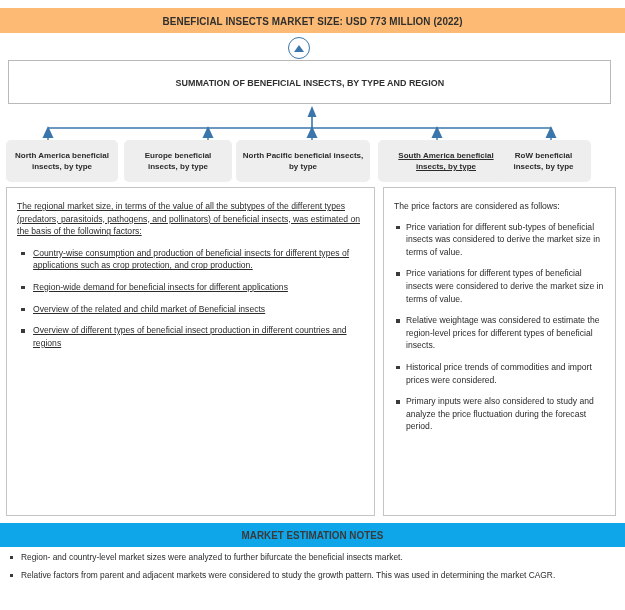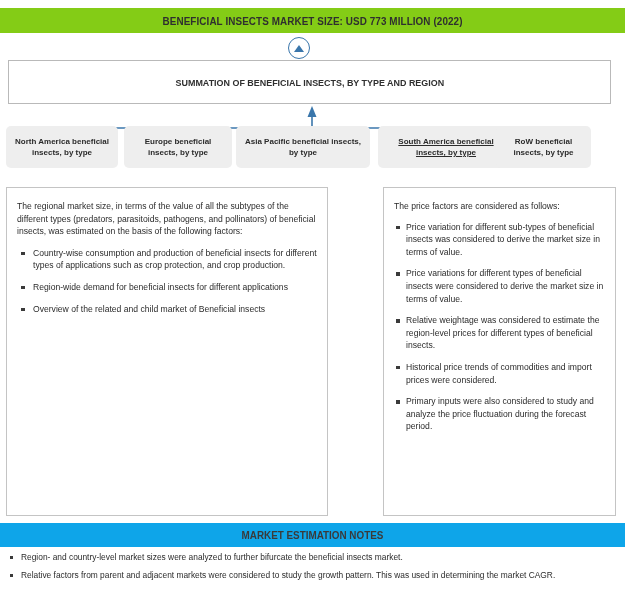--- a/index.html
+++ b/index.html
@@ -16,21 +16,21 @@
     overflow: hidden;
   }
 
   
   .header-bar {
     position: absolute;
     left: 0;
     top: 8px;
     width: 625px;
     height: 25px;
-    background: #84cc16;
+    background: #fdba74;
     display: flex;
     align-items: center;
     justify-content: center;
   }
   .header-bar .title {
     font-size: 10.5px;
     font-weight: bold;
     letter-spacing: 0.1px;
     color: #2f2f2f;
     white-space: nowrap;
@@ -86,21 +86,21 @@
     left: 0;
     top: 100px;
     width: 625px;
     height: 42px;
   }
 
   
   .regions-row {
     position: absolute;
     left: 0;
-    top: 126px;
+    top: 140px;
     width: 625px;
     height: 42px;
   }
   .region-box {
     position: absolute;
     top: 0;
     height: 42px;
     background: #eeeeee;
     border-radius: 5px;
     display: flex;
@@ -124,21 +124,21 @@
 
   
   .panel {
     position: absolute;
     top: 187px;
     border: 1px solid #c4c4c4;
     background: #ffffff;
     box-sizing: border-box;
     padding: 12px 10px 10px 10px;
   }
-  .panel-left  { left: 6px;   width: 322px; height: 329px; }
+  .panel-left  { left: 6px;   width: 369px; height: 329px; text-decoration: underline; }
   .panel-right { left: 383px; width: 233px; height: 329px; }
 
   .panel p.intro {
     margin: 0 0 9px 0;
     font-size: 8.6px;
     line-height: 12.6px;
     color: #2b2b2b;
   }
   .panel-right p.intro { margin-bottom: 8px; }
 
@@ -261,36 +261,37 @@
 </svg>
 
 <div class="regions-row">
   <div class="region-box rb0">
     <span class="rlabel">North America beneficial insects, by type</span>
   </div>
   <div class="region-box rb1">
     <span class="rlabel">Europe beneficial insects, by type</span>
   </div>
   <div class="region-box rb2">
-    <span class="rlabel">Asia Pacific beneficial insects, by type</span>
+    <span class="rlabel">North Pacific beneficial insects, by type</span>
   </div>
   <div class="region-box rb3">
     <span class="rlabel">South America beneficial insects, by type</span>
   </div>
   <div class="region-box rb4">
     <span class="rlabel">RoW beneficial insects, by type</span>
   </div>
 </div>
 
 <div class="panel panel-left">
   <p class="intro">The regional market size, in terms of the value of all the subtypes of the different types (predators, parasitoids, pathogens, and pollinators) of beneficial insects, was estimated on the basis of the following factors:</p>
   <ul class="bullets">
     <li>Country-wise consumption and production of beneficial insects for different types of applications such as crop protection, and crop production.</li>
     <li>Region-wide demand for beneficial insects for different applications</li>
     <li>Overview of the related and child market of Beneficial insects</li>
+    <li>Overview of different types of beneficial insect production in different countries and regions</li>
   </ul>
 </div>
 
 <div class="panel panel-right">
   <p class="intro">The price factors are considered as follows:</p>
   <ul class="bullets">
     <li>Price variation for different sub-types of beneficial insects was considered to derive the market size in terms of value.</li>
     <li>Price variations for different types of beneficial insects were considered to derive the market size in terms of value.</li>
     <li>Relative weightage was considered to estimate the region-level prices for different types of beneficial insects.</li>
     <li>Historical price trends of commodities and import prices were considered.</li>

